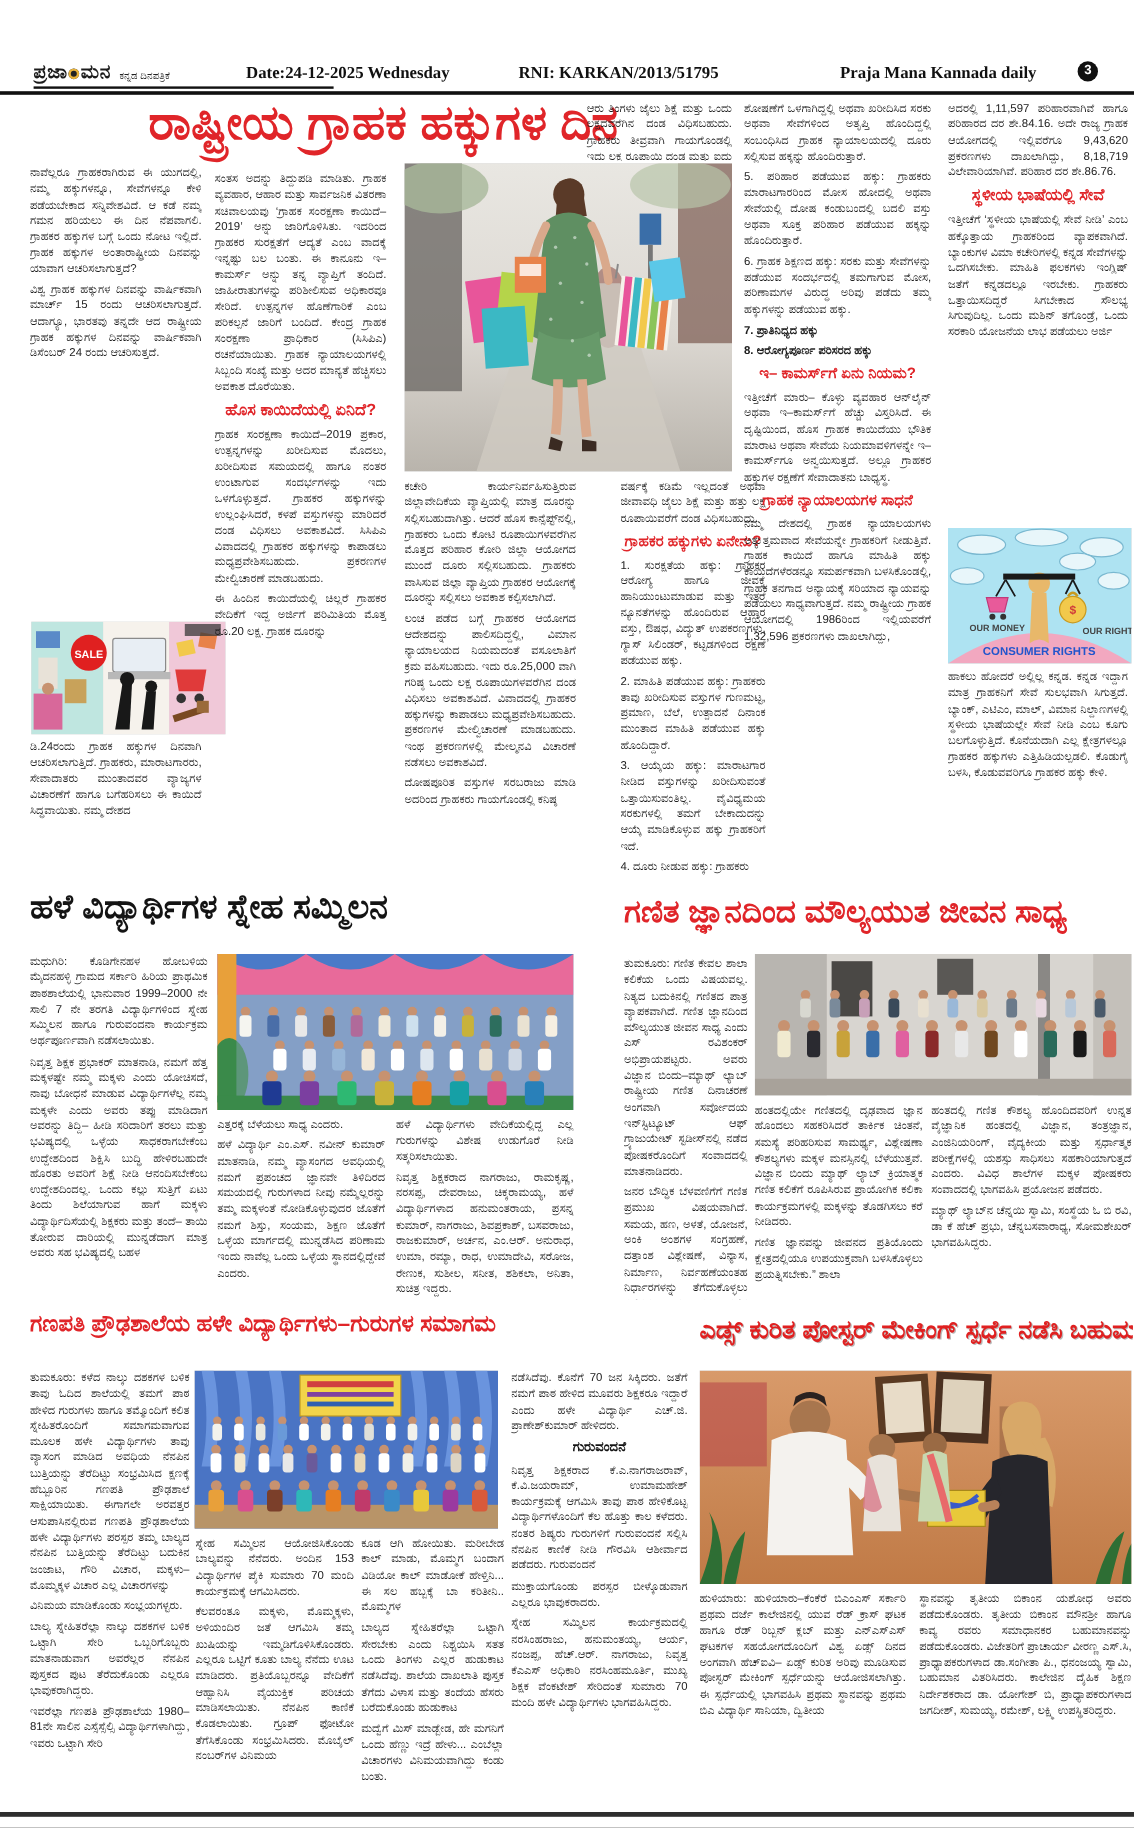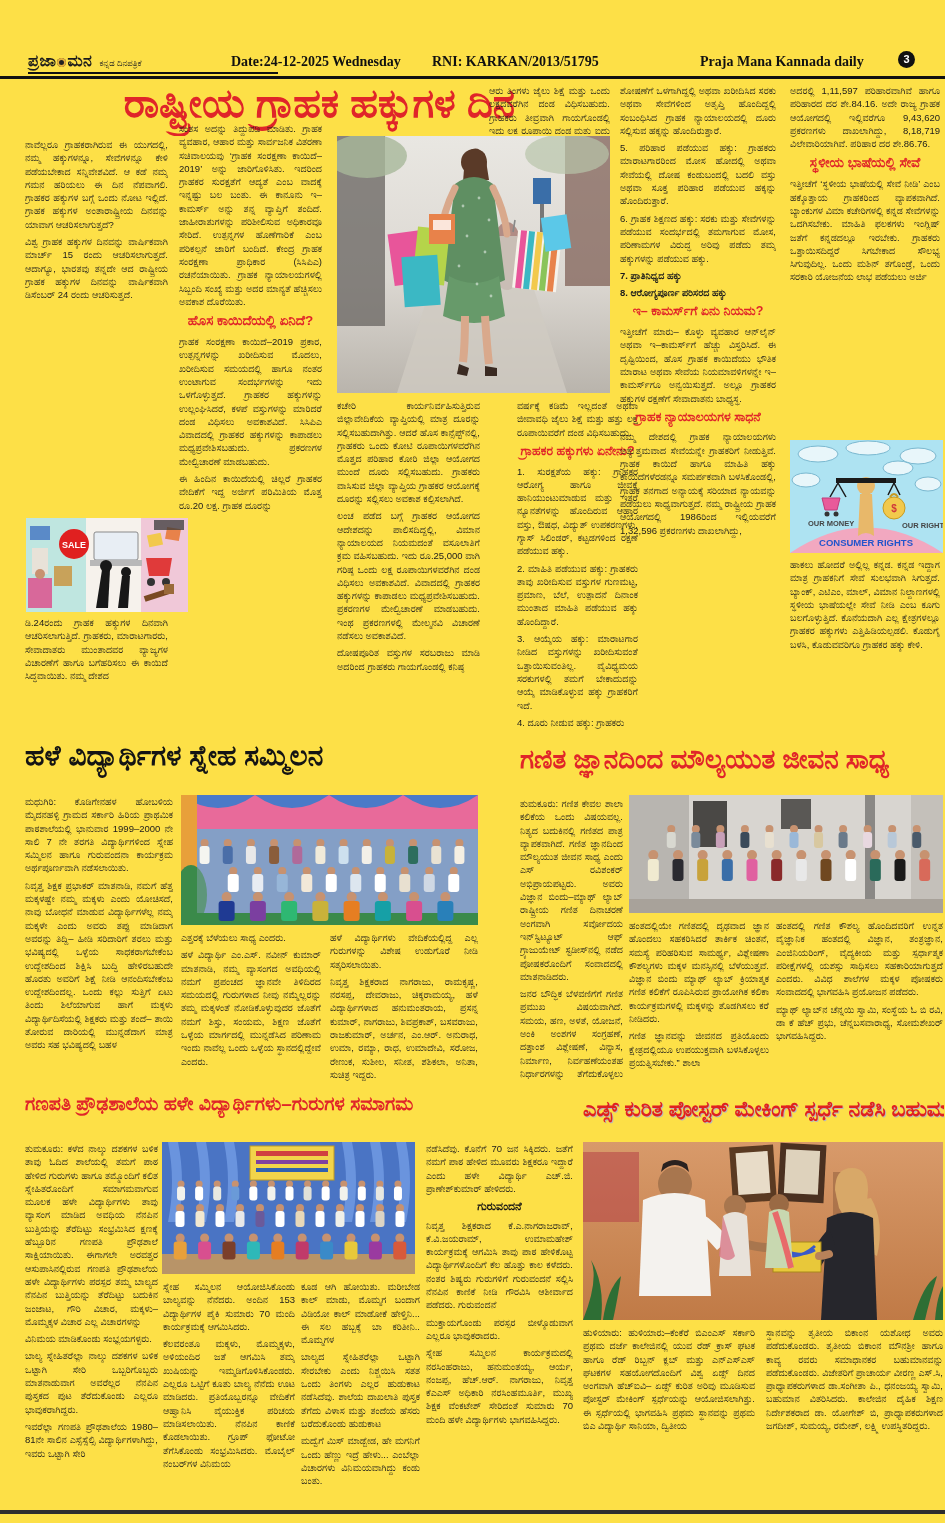--- a/index.html
+++ b/index.html
@@ -1,16 +1,16 @@
 <!DOCTYPE html>
 <html><head>
 <meta charset="utf-8">
 <style>
   html,body{margin:0;padding:0;background:#9a9a9a;}
-  #paper{position:relative;width:945px;height:1523px;background:#fde047;margin:0 auto;
+  #paper{position:relative;width:945px;height:1523px;background:#ffffff;margin:0 auto;
          font-family:"Liberation Sans",sans-serif;color:#1c1c1c;overflow:hidden;}
   .abs{position:absolute;}
   
   #masthead-rule{left:0;top:76px;width:945px;height:3px;background:#111;}
   #logo-wrap{left:28px;top:50px;width:250px;height:24px;display:flex;align-items:flex-end;gap:7px;
              border-bottom:2px solid #111;padding-bottom:2px;box-sizing:border-box;}
   #logo-main{font-family:"Liberation Serif",serif;font-weight:bold;font-size:16px;letter-spacing:.5px;}
   .emblem{display:inline-block;width:9px;height:9px;border-radius:50%;background:#222;
           box-shadow:inset 0 0 0 2px #e8b23a;vertical-align:middle;margin:0 1px;}
   #logo-sub{font-size:8.5px;color:#222;padding-bottom:1px;}
@@ -38,21 +38,21 @@
 </style>
 </head>
 <body>
 
 <div id="paper">
 
   <div class="abs" id="logo-wrap">
     <span id="logo-main"><span>ಪ್ರಜಾ</span><span class="emblem"></span><span>ಮನ</span></span>
     <span id="logo-sub">ಕನ್ನಡ ದಿನಪತ್ರಿಕೆ</span>
   </div>
-  <div class="abs mast-text" style="left:205px;margin-left:26px;">Date:24-12-2025 Wednesday</div>
+  <div class="abs mast-text" style="left:205px;">Date:24-12-2025 Wednesday</div>
   <div class="abs mast-text" style="left:432px;">RNI: KARKAN/2013/51795</div>
   <div class="abs mast-text" style="left:700px;">Praja Mana Kannada daily</div>
   <div class="abs" id="page-circle">3</div>
   <div class="abs" id="masthead-rule"></div>
 
   <div class="abs headline-red" id="lead-headline">ರಾಷ್ಟ್ರೀಯ ಗ್ರಾಹಕ ಹಕ್ಕುಗಳ ದಿನ</div>
 
   <div class="abs col" style="left:25px;top:138px;width:143px;height:378px;">
     <p>ನಾವೆಲ್ಲರೂ ಗ್ರಾಹಕರಾಗಿರುವ ಈ ಯುಗದಲ್ಲಿ, ನಮ್ಮ ಹಕ್ಕುಗಳನ್ನೂ, ಸೇವೆಗಳನ್ನೂ ಕೇಳಿ ಪಡೆಯಬೇಕಾದ ಸನ್ನಿವೇಶವಿದೆ. ಆ ಕಡೆ ನಮ್ಮ ಗಮನ ಹರಿಯಲು ಈ ದಿನ ನೆಪವಾಗಲಿ. ಗ್ರಾಹಕರ ಹಕ್ಕುಗಳ ಬಗ್ಗೆ ಒಂದು ನೋಟ ಇಲ್ಲಿದೆ. ಗ್ರಾಹಕ ಹಕ್ಕುಗಳ ಅಂತಾರಾಷ್ಟ್ರೀಯ ದಿನವನ್ನು ಯಾವಾಗ ಆಚರಿಸಲಾಗುತ್ತದೆ?</p>
     <p>ವಿಶ್ವ ಗ್ರಾಹಕ ಹಕ್ಕುಗಳ ದಿನವನ್ನು ವಾರ್ಷಿಕವಾಗಿ ಮಾರ್ಚ್ 15 ರಂದು ಆಚರಿಸಲಾಗುತ್ತದೆ. ಆದಾಗ್ಯೂ, ಭಾರತವು ತನ್ನದೇ ಆದ ರಾಷ್ಟ್ರೀಯ ಗ್ರಾಹಕ ಹಕ್ಕುಗಳ ದಿನವನ್ನು ವಾರ್ಷಿಕವಾಗಿ ಡಿಸೆಂಬರ್ 24 ರಂದು ಆಚರಿಸುತ್ತದೆ.</p>
@@ -84,21 +84,21 @@
       <rect x="118" y="74" width="26" height="6" fill="#7a4a22" transform="rotate(-18 131 77)"></rect>
       <rect x="138" y="66" width="10" height="10" fill="#9a6a3a"></rect>
       <rect x="128" y="2" width="30" height="10" fill="#3a3a3a" opacity=".75"></rect>
     </svg>
   </div>
 
   <div class="abs col" style="left:25px;top:616px;width:143px;height:114px;">
     <p>ಡಿ.24ರಂದು ಗ್ರಾಹಕ ಹಕ್ಕುಗಳ ದಿನವಾಗಿ ಆಚರಿಸಲಾಗುತ್ತಿದೆ. ಗ್ರಾಹಕರು, ಮಾರಾಟಗಾರರು, ಸೇವಾದಾತರು ಮುಂತಾದವರ ವ್ಯಾಜ್ಯಗಳ ವಿಚಾರಣೆಗೆ ಹಾಗೂ ಬಗೆಹರಿಸಲು ಈ ಕಾಯಿದೆ ಸಿದ್ಧವಾಯಿತು. ನಮ್ಮ ದೇಶದ</p>
   </div>
 
-  <div class="abs col" style="left:179px;top:122px;width:143px;height:592px;">
+  <div class="abs col" style="left:179px;top:143px;width:143px;height:592px;">
     <p>ಸಂತಸ ಅದನ್ನು ತಿದ್ದುಪಡಿ ಮಾಡಿತು. ಗ್ರಾಹಕ ವ್ಯವಹಾರ, ಆಹಾರ ಮತ್ತು ಸಾರ್ವಜನಿಕ ವಿತರಣಾ ಸಚಿವಾಲಯವು ‘ಗ್ರಾಹಕ ಸಂರಕ್ಷಣಾ ಕಾಯಿದೆ–2019’ ಅನ್ನು ಜಾರಿಗೊಳಿಸಿತು. ಇದರಿಂದ ಗ್ರಾಹಕರ ಸುರಕ್ಷತೆಗೆ ಆದ್ಯತೆ ಎಂಬ ವಾದಕ್ಕೆ ಇನ್ನಷ್ಟು ಬಲ ಬಂತು. ಈ ಕಾನೂನು ಇ–ಕಾಮರ್ಸ್ ಅನ್ನು ತನ್ನ ವ್ಯಾಪ್ತಿಗೆ ತಂದಿದೆ. ಜಾಹೀರಾತುಗಳನ್ನು ಪರಿಶೀಲಿಸುವ ಅಧಿಕಾರವೂ ಸೇರಿದೆ. ಉತ್ಪನ್ನಗಳ ಹೊಣೆಗಾರಿಕೆ ಎಂಬ ಪರಿಕಲ್ಪನೆ ಜಾರಿಗೆ ಬಂದಿದೆ. ಕೇಂದ್ರ ಗ್ರಾಹಕ ಸಂರಕ್ಷಣಾ ಪ್ರಾಧಿಕಾರ (ಸಿಸಿಪಿಎ) ರಚನೆಯಾಯಿತು. ಗ್ರಾಹಕ ನ್ಯಾಯಾಲಯಗಳಲ್ಲಿ ಸಿಬ್ಬಂದಿ ಸಂಖ್ಯೆ ಮತ್ತು ಅದರ ಮಾನ್ಯತೆ ಹೆಚ್ಚಿಸಲು ಅವಕಾಶ ದೊರೆಯಿತು.</p>
     <div class="subhead">ಹೊಸ ಕಾಯಿದೆಯಲ್ಲಿ ಏನಿದೆ?</div>
     <p>ಗ್ರಾಹಕ ಸಂರಕ್ಷಣಾ ಕಾಯಿದೆ–2019 ಪ್ರಕಾರ, ಉತ್ಪನ್ನಗಳನ್ನು ಖರೀದಿಸುವ ಮೊದಲು, ಖರೀದಿಸುವ ಸಮಯದಲ್ಲಿ ಹಾಗೂ ನಂತರ ಉಂಟಾಗುವ ಸಂದರ್ಭಗಳನ್ನು ಇದು ಒಳಗೊಳ್ಳುತ್ತದೆ. ಗ್ರಾಹಕರ ಹಕ್ಕುಗಳನ್ನು ಉಲ್ಲಂಘಿಸಿದರೆ, ಕಳಪೆ ವಸ್ತುಗಳನ್ನು ಮಾರಿದರೆ ದಂಡ ವಿಧಿಸಲು ಅವಕಾಶವಿದೆ. ಸಿಸಿಪಿಎ ವಿವಾದದಲ್ಲಿ ಗ್ರಾಹಕರ ಹಕ್ಕುಗಳನ್ನು ಕಾಪಾಡಲು ಮಧ್ಯಪ್ರವೇಶಿಸಬಹುದು. ಪ್ರಕರಣಗಳ ಮೇಲ್ವಿಚಾರಣೆ ಮಾಡಬಹುದು.</p>
     <p>ಈ ಹಿಂದಿನ ಕಾಯಿದೆಯಲ್ಲಿ ಚಿಲ್ಲರೆ ಗ್ರಾಹಕರ ವೇದಿಕೆಗೆ ಇದ್ದ ಅರ್ಜಿಗೆ ಪರಿಮಿತಿಯ ಮೊತ್ತ ರೂ.20 ಲಕ್ಷ. ಗ್ರಾಹಕ ದೂರನ್ನು</p>
   </div>
 
   <div class="abs photo" style="left:337px;top:136px;width:273px;height:257px;">
     <svg width="273" height="257" viewBox="0 0 273 257">
       <defs>
         <linearGradient id="street" x1="0" y1="0" x2="0" y2="1">

